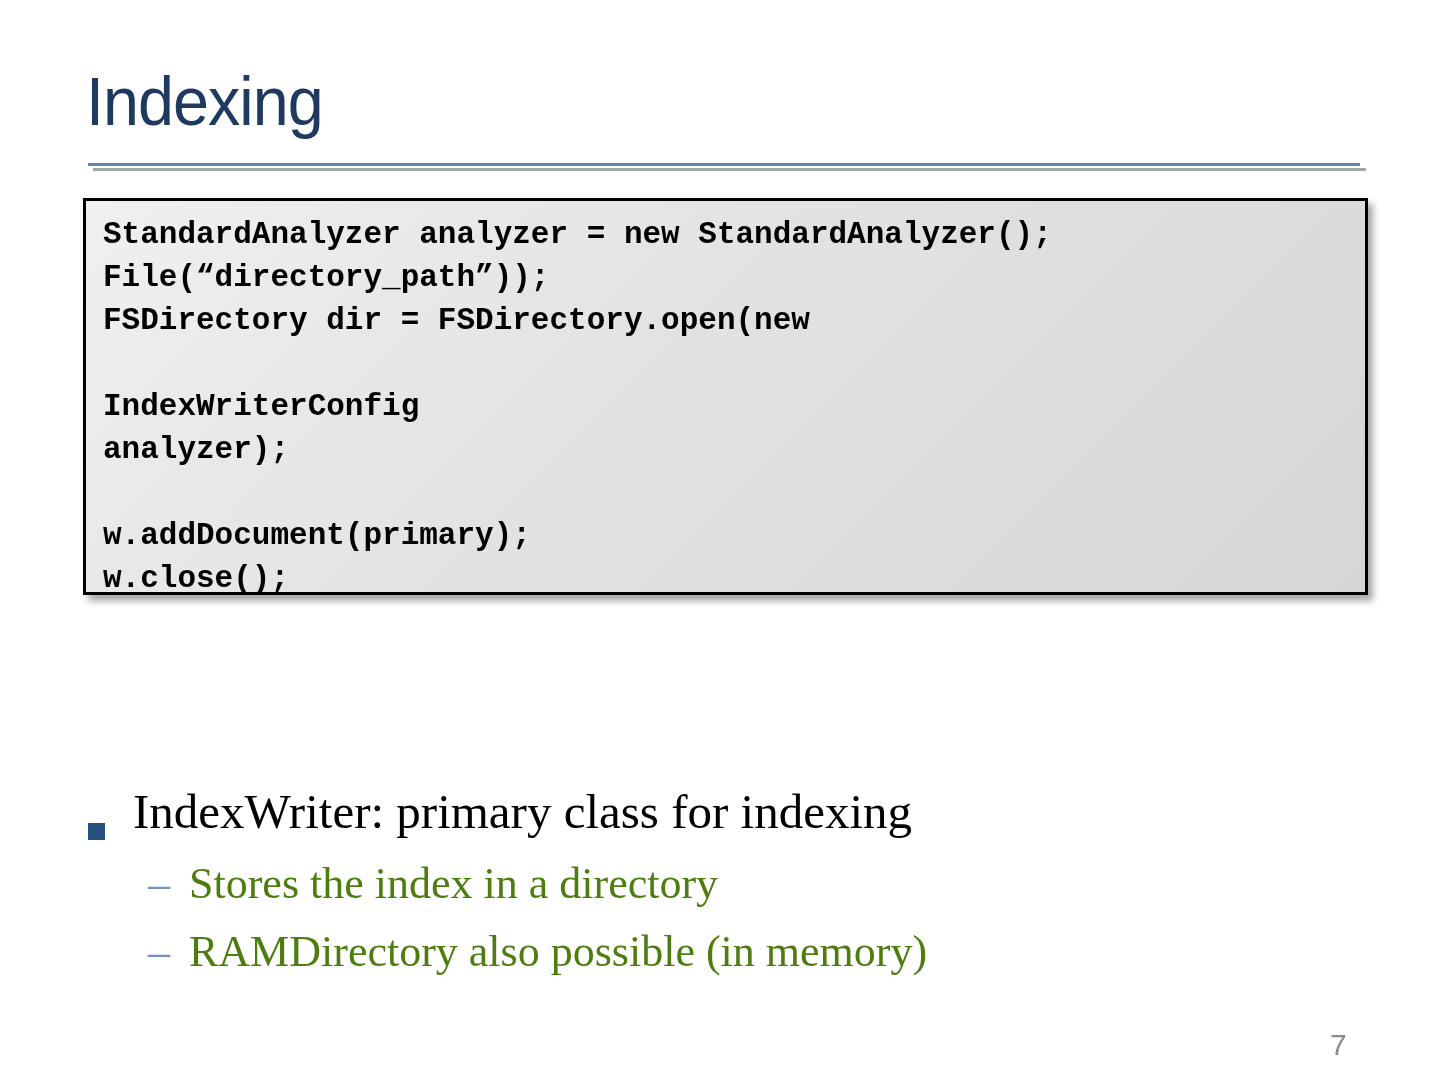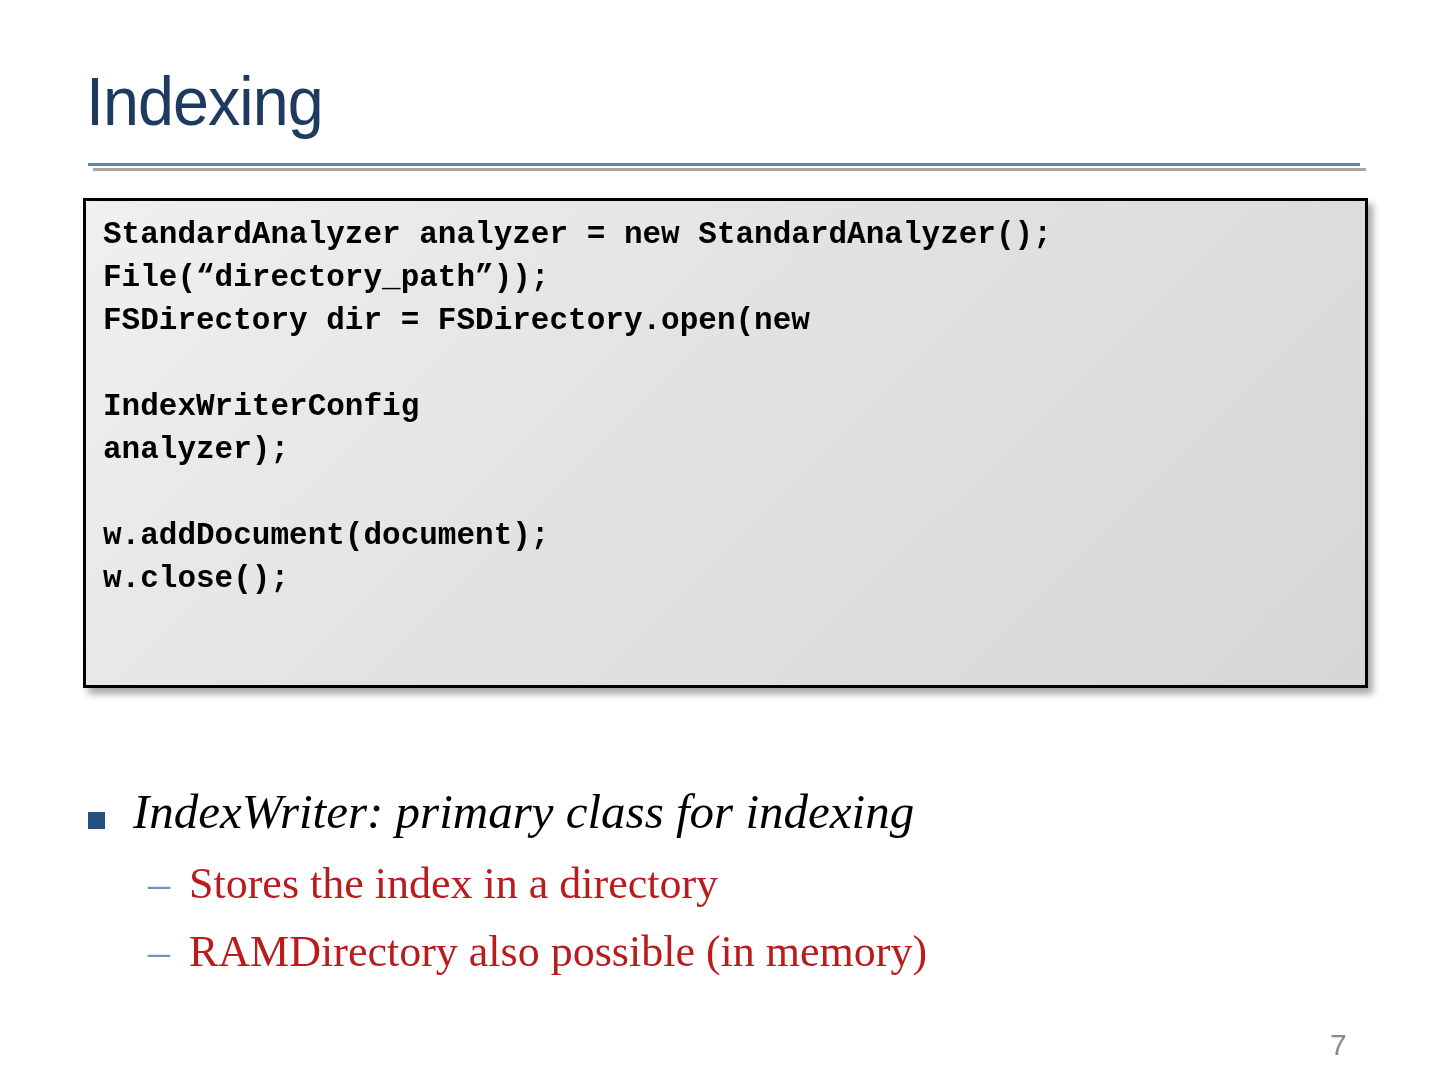--- a/index.html
+++ b/index.html
@@ -49,21 +49,21 @@
     height: 3px;
     background: #a6a6a6;
   }
 
   
   .code-box {
     position: absolute;
     left: 83px;
     top: 182px;
     width: 1285px;
-    height: 490px;
+    height: 397px;
     box-sizing: border-box;
     border: 3px solid #000000;
     background: linear-gradient(135deg, #f0f0f0 0%, #e2e2e2 45%, #d6d6d6 100%);
     box-shadow: 5px 6px 7px rgba(0,0,0,0.35);
     padding: 12px 0 16px 17px;
   }
   .code-line {
     font-family: "Liberation Mono", "DejaVu Sans Mono", monospace;
     font-weight: 700;
     font-size: 31px;
@@ -72,22 +72,21 @@
     color: #000000;
     white-space: pre;
   }
 
   
   .bullet-l1 {
     position: absolute;
     left: 88px;
     top: 768px;
     display: flex;
-    align-items: center;
-    font-style: italic;
+    align-items: flex-end;
   }
   .bullet-square {
     width: 17px;
     height: 17px;
     background: #26507e;
     margin-top: 17px;
     flex: 0 0 auto;
   }
   .bullet-l1-text {
     margin-left: 28px;
@@ -111,21 +110,21 @@
     font-family: "Liberation Serif", serif;
     font-size: 44px;
     color: #7292c2;
     line-height: 1.15;
     flex: 0 0 auto;
   }
   .sub-text {
     margin-left: 19px;
     font-family: "Liberation Serif", serif;
     font-size: 44px;
-    color: #b91c1c;
+    color: #4d7c0f;
     line-height: 1.15;
     white-space: nowrap;
   }
 
   
   .page-number {
     position: absolute;
     left: 1330px;
     top: 1012px;
     font-family: "Liberation Sans", sans-serif;
@@ -144,21 +143,21 @@
   <div class="rule-gray"></div>
 
   <div class="code-box">
     <div class="code-line">StandardAnalyzer analyzer = new StandardAnalyzer();</div>
     <div class="code-line">File(“directory_path”));</div>
     <div class="code-line">FSDirectory dir = FSDirectory.open(new</div>
     <div class="code-line"></div>
     <div class="code-line">IndexWriterConfig</div>
     <div class="code-line">analyzer);</div>
     <div class="code-line"></div>
-    <div class="code-line">w.addDocument(document);</div>
+    <div class="code-line">w.addDocument(primary);</div>
     <div class="code-line">w.close();</div>
   </div>
 
   <div class="bullet-l1">
     <span class="bullet-square"></span>
     <span class="bullet-l1-text">IndexWriter: primary class for indexing</span>
   </div>
 
   <div class="sub-bullets">
     <div class="sub-bullet">

